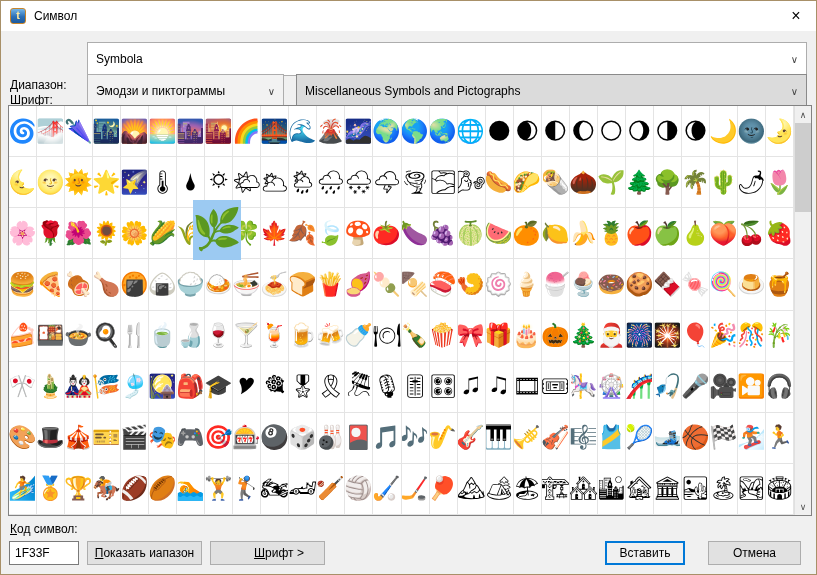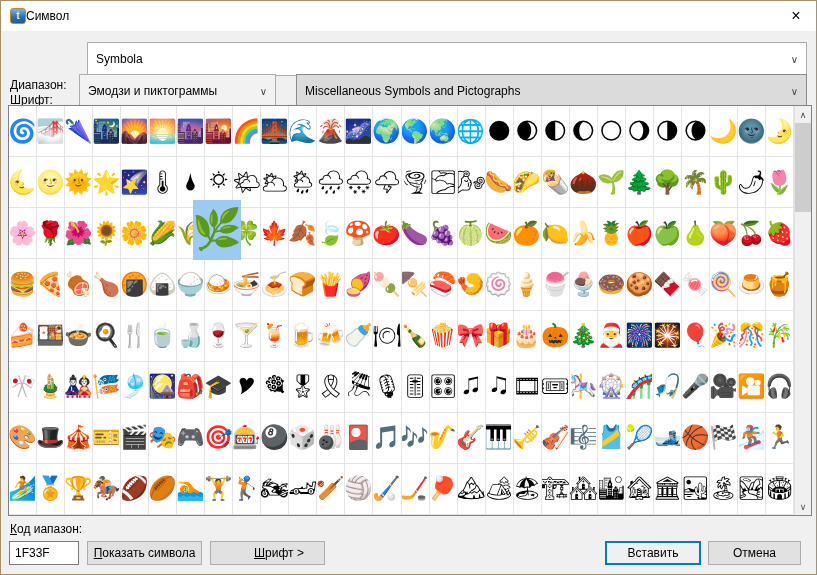--- a/index.html
+++ b/index.html
@@ -17,40 +17,40 @@
   .titlebar {
     height: 30px; background: #ffffff; display: flex; align-items: center;
     padding-left: 9px; position: relative;
   }
   .app-icon {
     width: 16px; height: 16px; border: 1px solid #c8852c; border-radius: 3px;
     background: linear-gradient(#74b6e9 0%, #2d6fb5 55%, #1d5a9e 100%);
     color: #ffe9a0; font-size: 11px; font-weight: bold; line-height: 13px;
     text-align: center; flex: 0 0 auto;
   }
-  .title { }
+  .title { margin-left: 8px; }
   .close-btn {
     position: absolute; right: 0; top: 0; width: 40px; height: 30px;
     display: flex; align-items: center; justify-content: center;
     font-size: 16px; color: #000; cursor: default;
   }
   
   .lbl { position: absolute; white-space: nowrap; }
   .hot { text-decoration: underline; }
   #lbl-font  { left: 9px; top: 44px; margin-top: 48px; }
   #lbl-range { left: 9px; top: 77px; }
   #lbl-code  { left: 9px; top: 521px; }
   
   .combo {
     position: absolute; height: 23px; border: 1px solid #adadad;
     display: flex; align-items: center; padding: 16px 8px; background: #fff;
   }
   .combo .chev { margin-left: auto; font-size: 10px; color: #444; padding-left: 6px; }
   #font-combo   { left: 86px; top: 41px;  width: 720px; background: #ffffff; }
-  #range-combo  { left: 78px; top: 73px;  width: 197px; background: #f2f2f2; }
+  #range-combo  { left: 86px; top: 73px;  width: 197px; background: #f2f2f2; }
   #subset-combo { left: 295px; top: 73px; width: 511px; background: #dbdbdb; border-color: #8a8a8a; justify-content: space-between; }
   
   .grid-outer {
     position: absolute; left: 7px; top: 104px; width: 804px; height: 411px;
     border: 1px solid #828282; background: #ffffff; display: flex;
   }
   .cells {
     position: relative; width: 785px; height: 409px;
     display: grid; grid-template-columns: repeat(28, 1fr); grid-template-rows: repeat(8, 1fr);
   }
@@ -83,21 +83,21 @@
     font-family: "Liberation Sans", sans-serif; font-size: 12px; color: #000;
   }
   .btn {
     position: absolute; top: 540px; height: 24px; background: #e1e1e1;
     border: 1px solid #adadad; display: flex; align-items: center; justify-content: center;
     font-family: "Liberation Sans", sans-serif; font-size: 12px; color: #000;
     padding: 0; cursor: default;
   }
   #btn-show   { left: 86px;  width: 115px; }
   #btn-font   { left: 209px; width: 115px; padding-left: 23px; }
-  #btn-insert { left: 604px; width: 96px; border: 2px solid #0078d7; background: #f0f0f0; }
+  #btn-insert { left: 604px; width: 80px; border: 2px solid #0078d7; background: #f0f0f0; }
   #btn-cancel { left: 707px; width: 93px; }
 </style>
 </head>
 <body>
 
 <div class="dialog">
 
   <div class="titlebar">
     <div class="app-icon">t</div>
     <span class="title">Символ</span>
@@ -356,25 +356,25 @@
         </div>
       <div class="sb-track">
         <div class="sb-thumb"></div>
       </div>
       <div class="sb-btn">
           <span>∨</span>
         </div>
     </div>
   </div>
 
-  <div class="lbl" id="lbl-code"><span class="hot">К</span><span>од иапазон:</span></div>
+  <div class="lbl" id="lbl-code"><span class="hot">К</span><span>од символ:</span></div>
   <input class="code-input" value="1F33F" style="">
 
   <button class="btn" id="btn-show">
-      <span><span class="hot">П</span><span>оказать символа</span></span>
+      <span><span class="hot">П</span><span>оказать иапазон</span></span>
     </button>
   <button class="btn" id="btn-font">
       <span><span class="hot">Ш</span><span>рифт &gt;</span></span>
     </button>
   <button class="btn" id="btn-insert">
       <span>Вставить</span>
     </button>
   <button class="btn" id="btn-cancel">
       <span>Отмена</span>
     </button>

